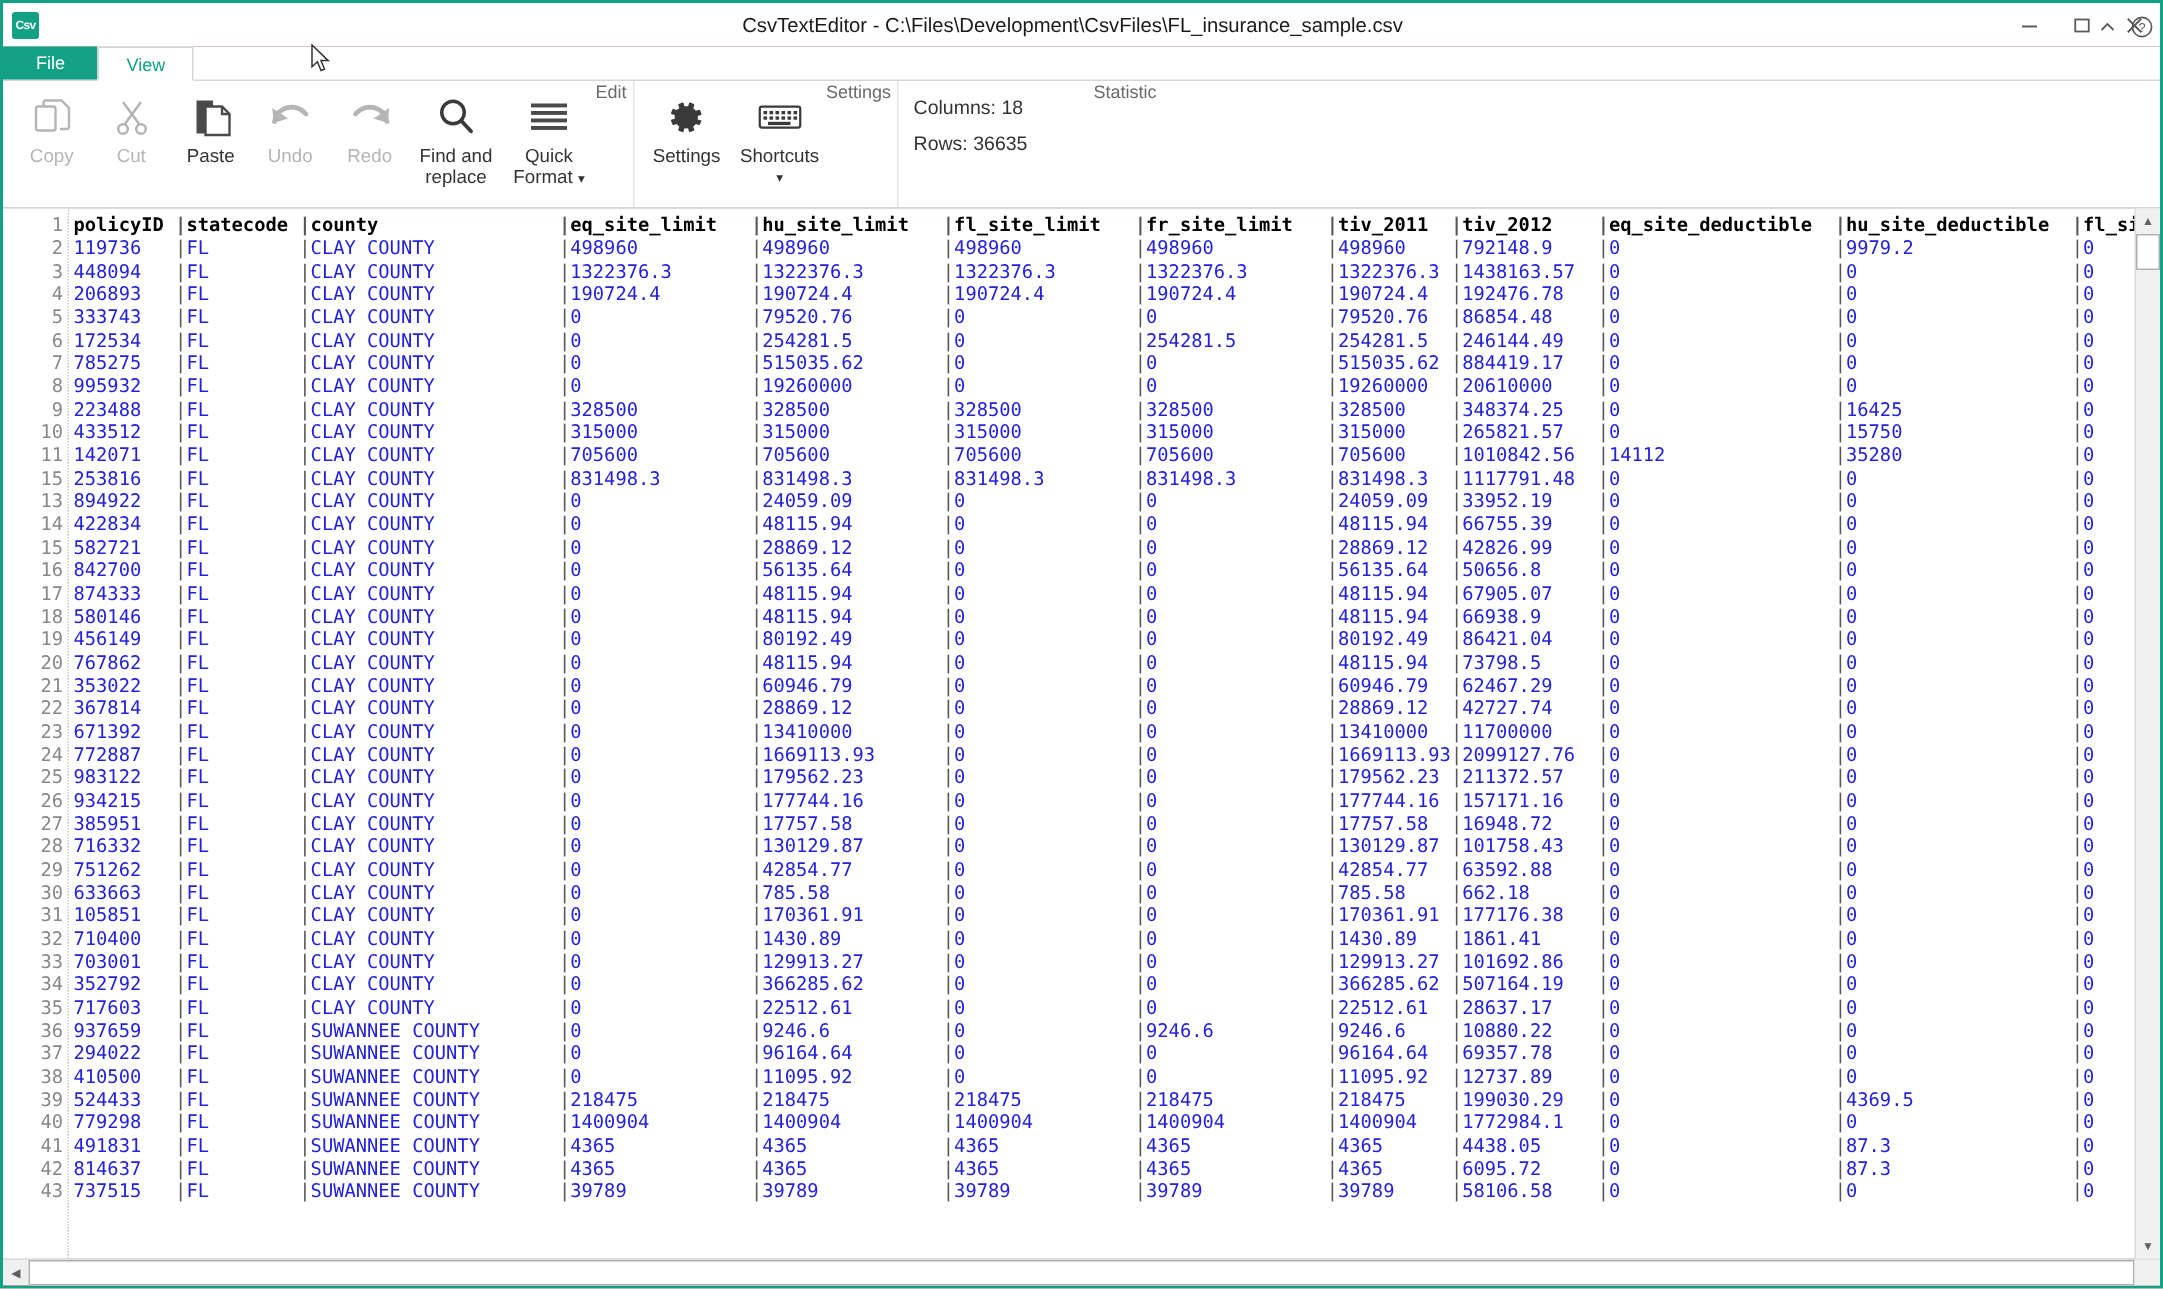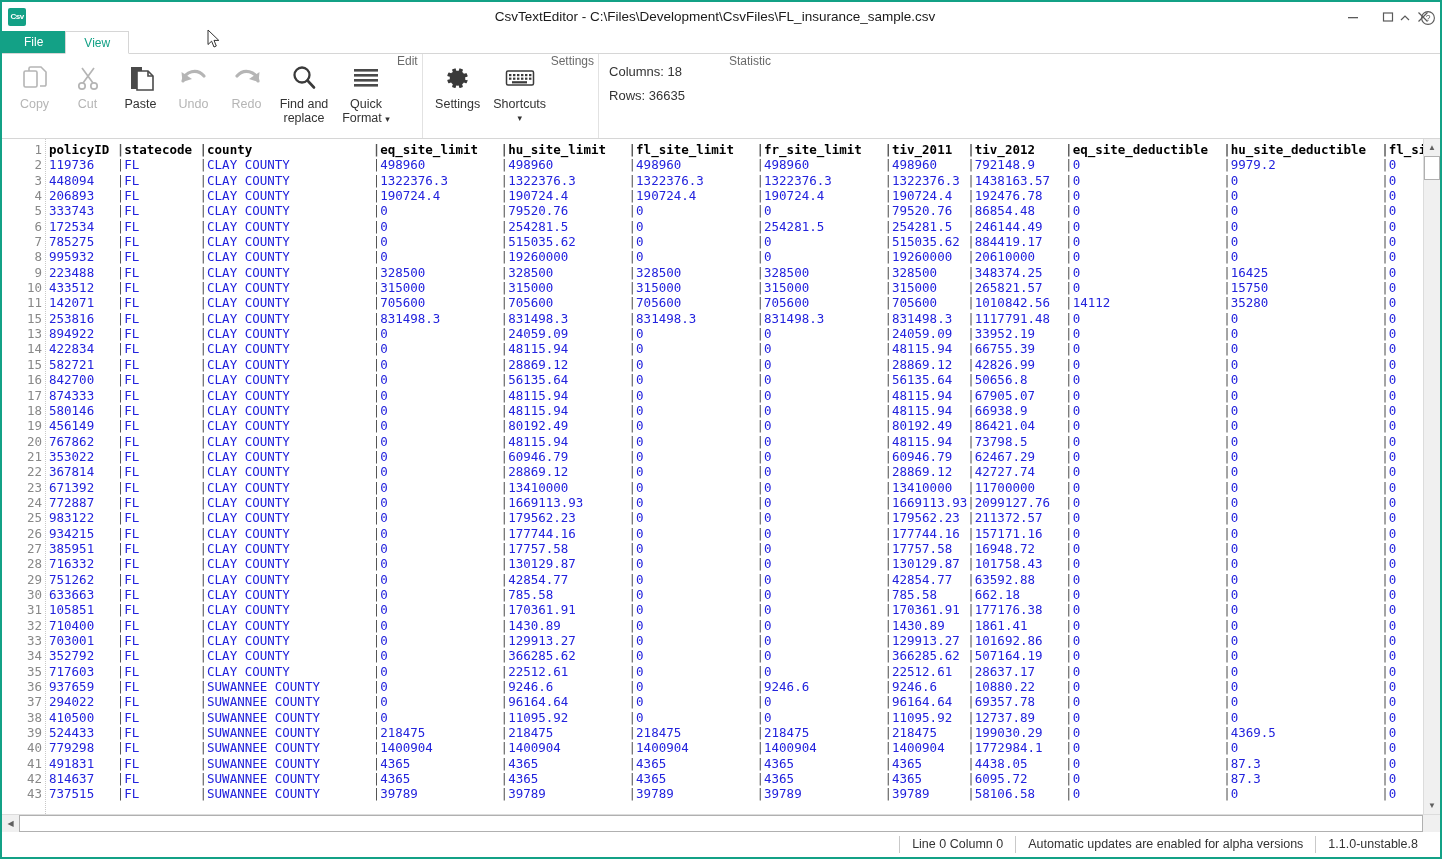--- a/index.html
+++ b/index.html
@@ -535,25 +535,20 @@
       <div class="sb-arrow">▼</div>
     </div>
   </div>
 
   <div class="hscroll-row">
     <div class="h-arrow">◀</div>
     <div class="hthumb"></div>
     <div class="hs-corner"></div>
   </div>
 
-  <div class="statusbar">
-    <div class="st-cell">Line  0 Column  0</div>
-    <div class="st-cell">Automatic updates are enabled for alpha versions</div>
-    <div class="st-cell">1.1.0-unstable.8</div>
-  </div>
 
   <div class="cursor">
     <svg width="14" height="20" viewBox="0 0 14 20">
       <path d="M1 1 L1 15.5 L4.6 12.2 L7 18 L9.3 17 L7 11.4 L11.8 11.4 Z" fill="#ffffff" stroke="#333333" stroke-width="1"></path>
     </svg>
   </div>
 
 </div>
 
 </body></html>

